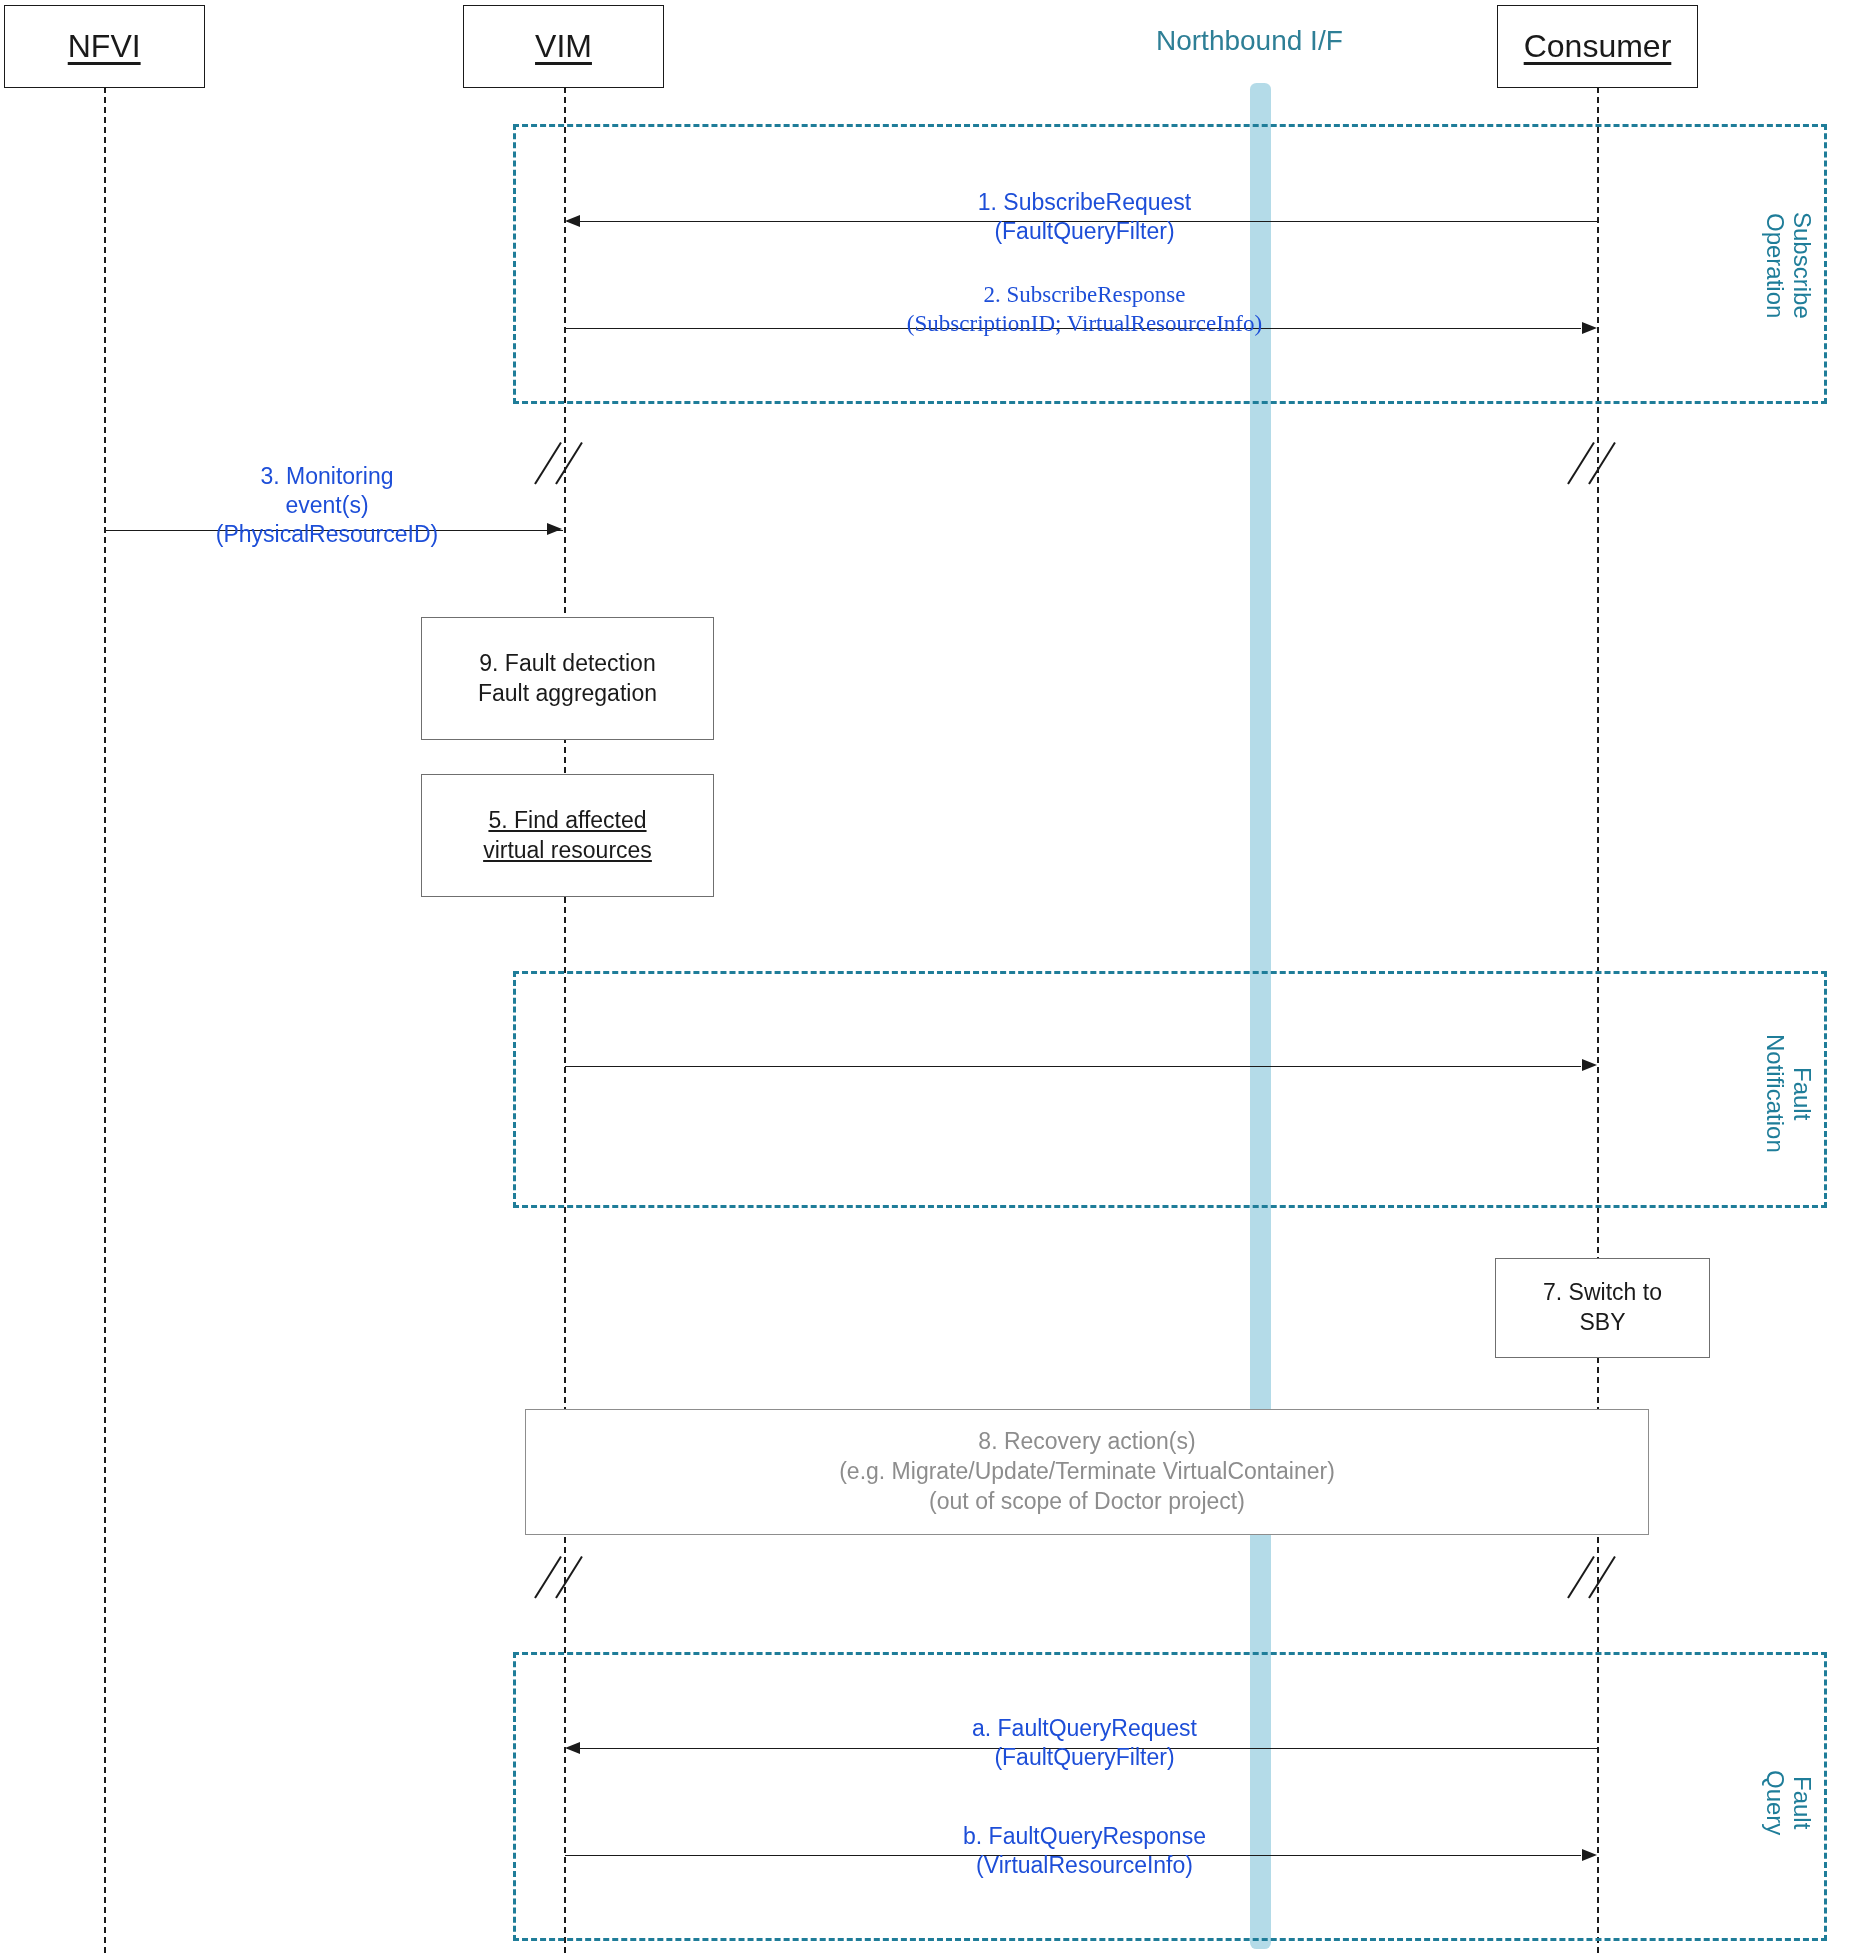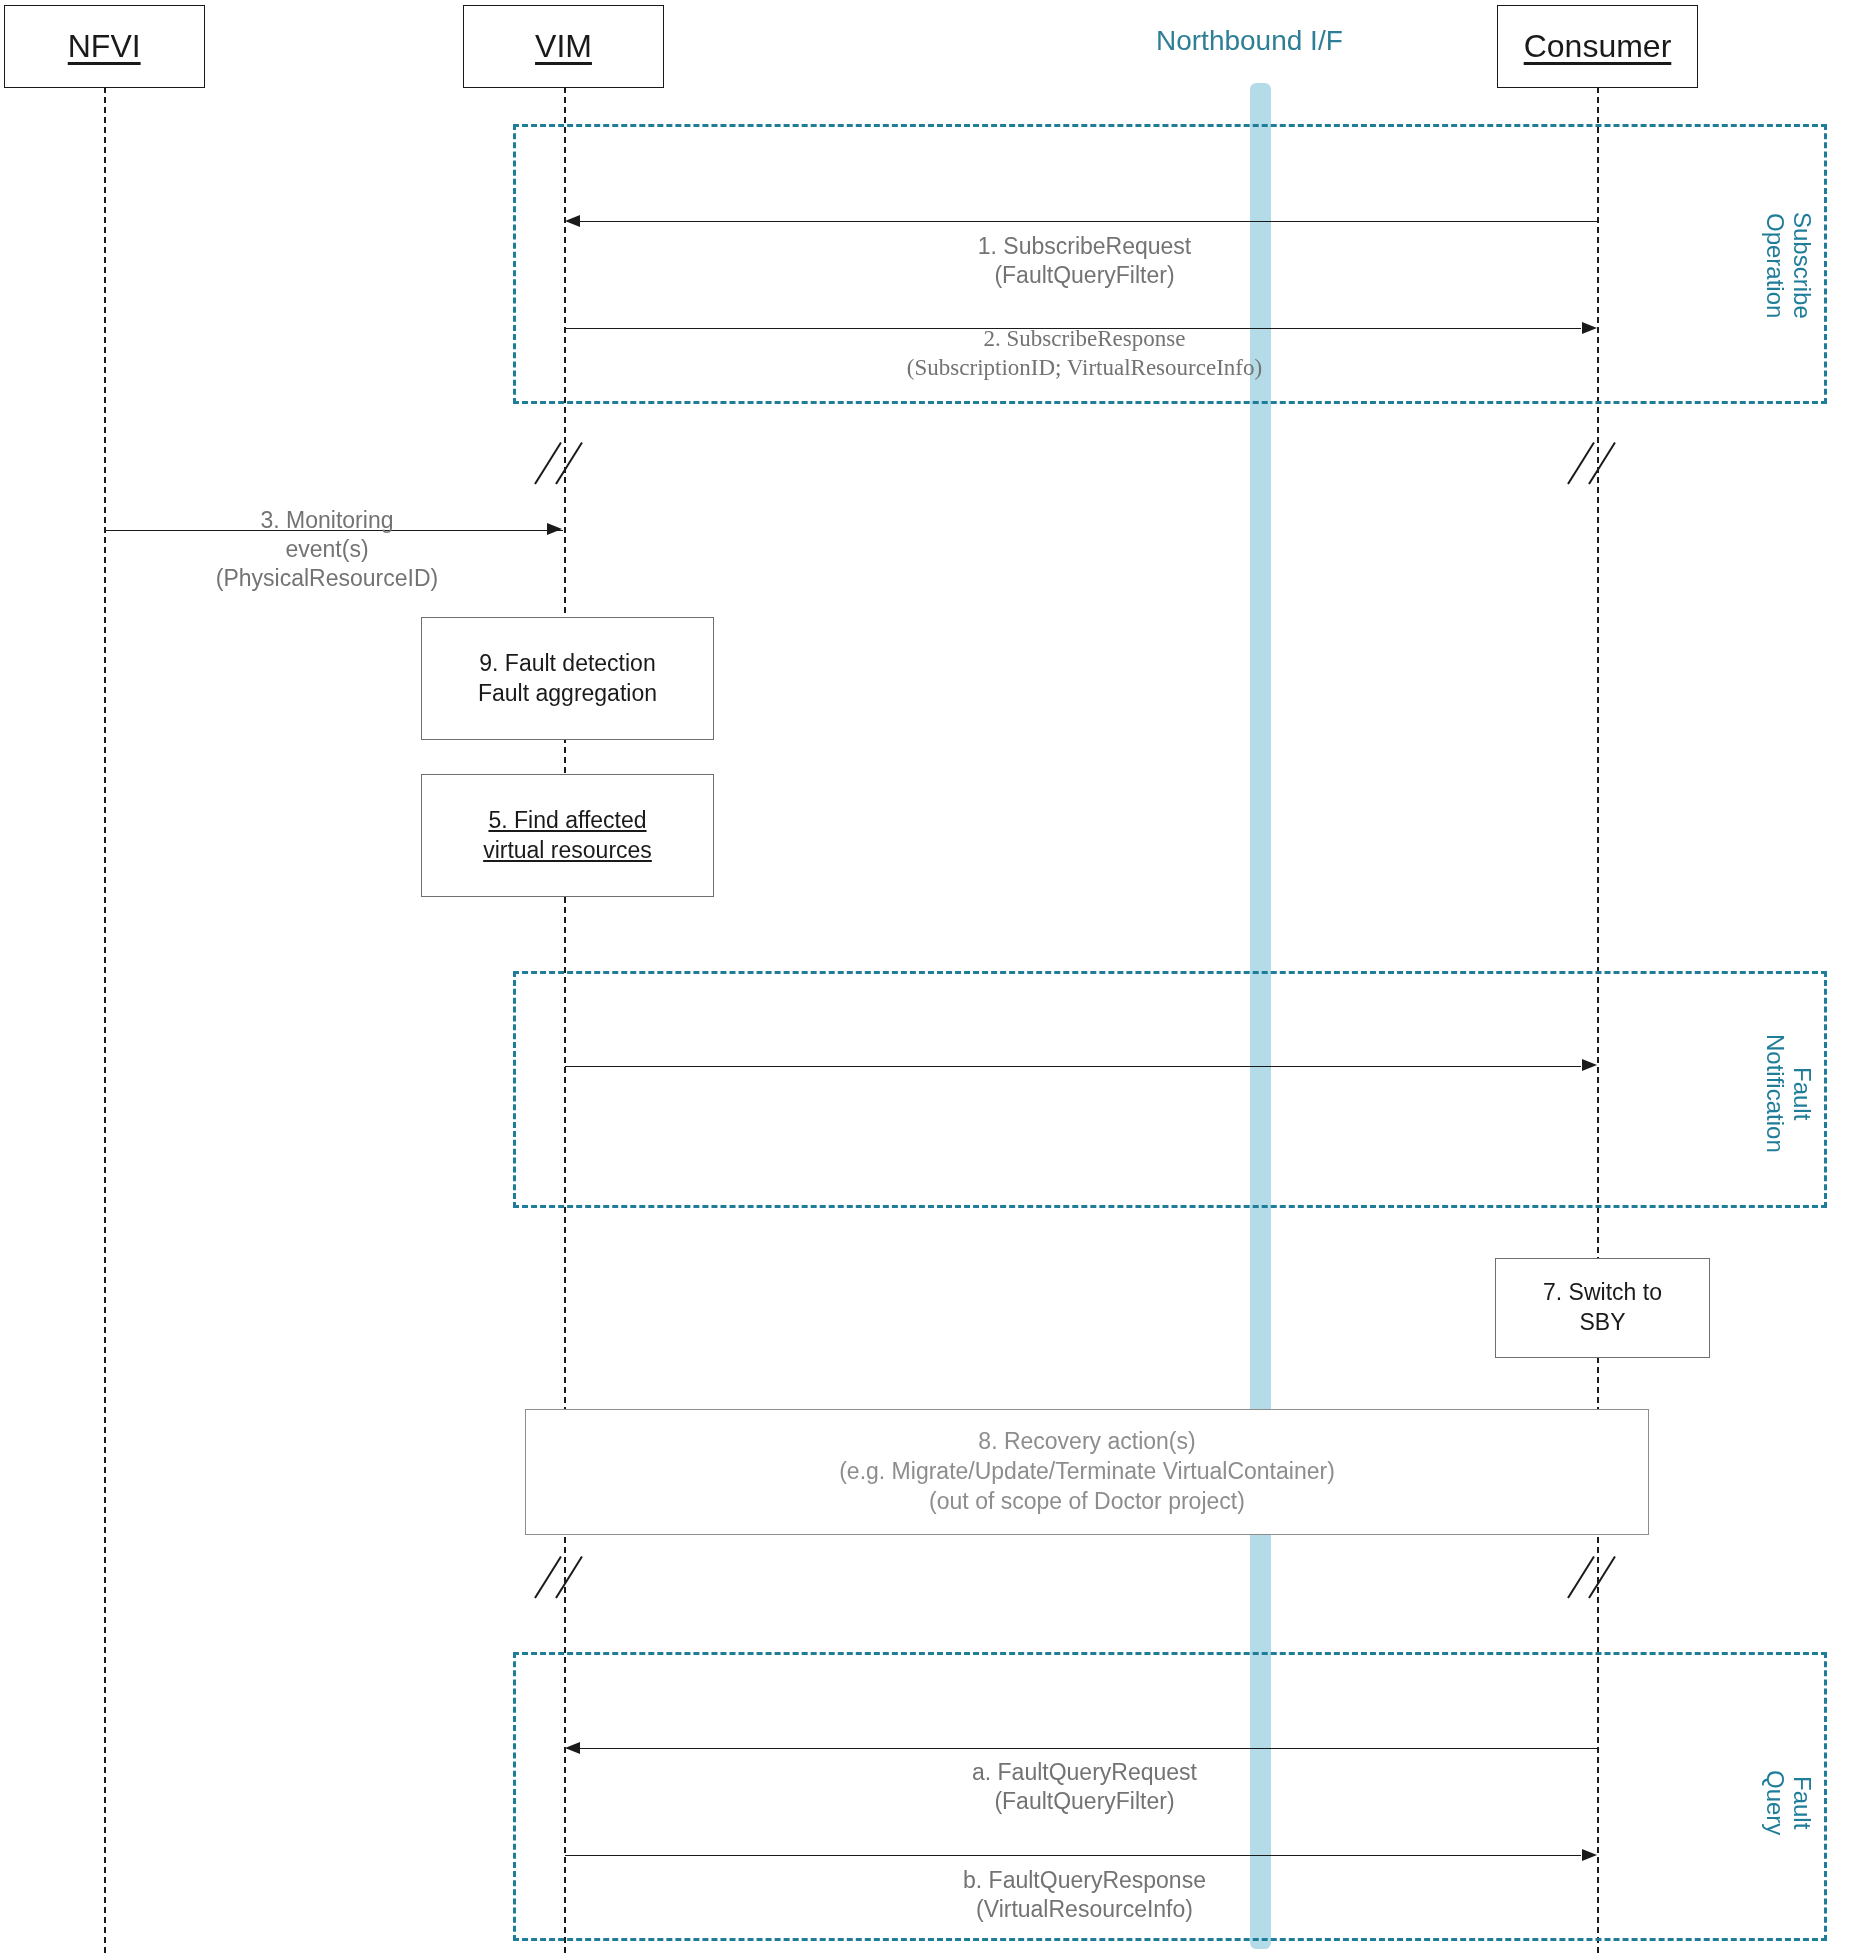--- a/index.html
+++ b/index.html
@@ -91,25 +91,24 @@
     border-right: 15.6px solid #1a1a1a;
   }
   .arrow-right {
     border-top: 6.4px solid transparent;
     border-bottom: 6.4px solid transparent;
     border-left: 15.6px solid #1a1a1a;
   }
   .msg-label {
     position: absolute;
     font-size: 23px;
-    color: #737373;
+    color: #1d4ed8;
     text-align: center;
     line-height: 1.25;
     white-space: pre;
-    margin-top: 44px;
   }
 
   
   .act-box {
     position: absolute;
     border: 1.4px solid #6f6f6f;
     background: #ffffff;
     box-sizing: border-box;
     display: flex;
     align-items: center;

